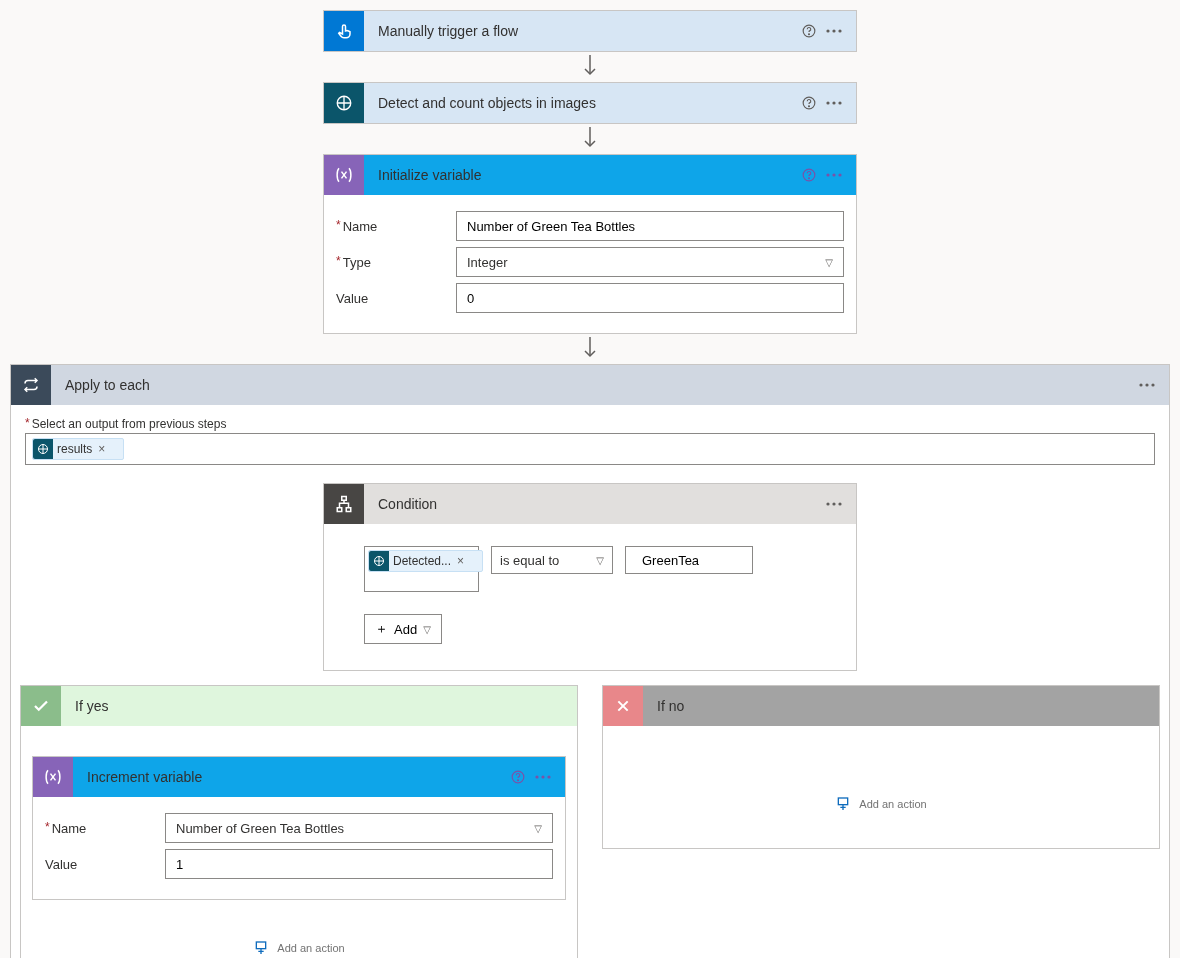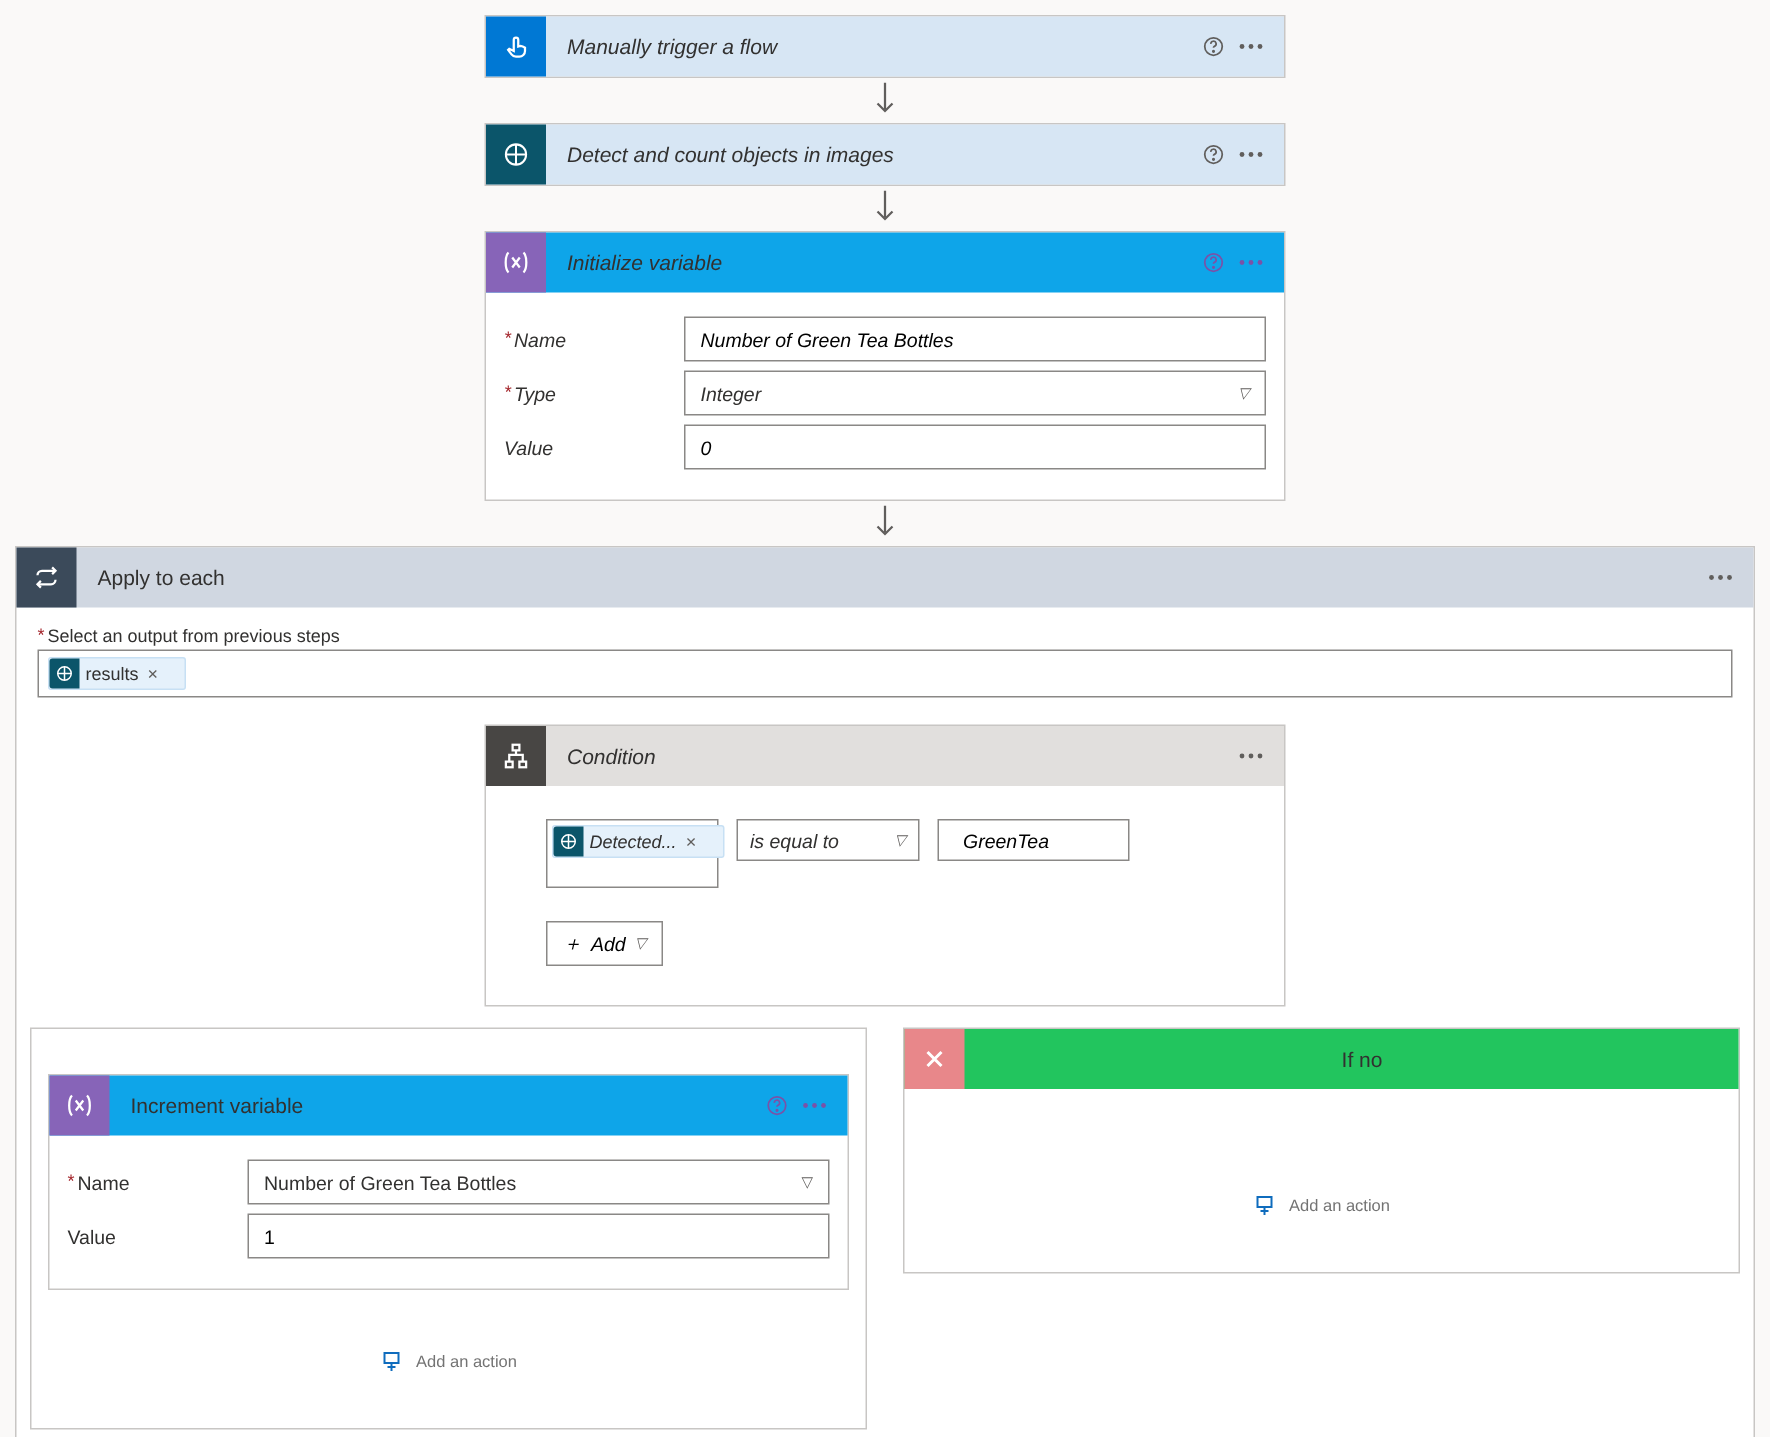--- a/index.html
+++ b/index.html
@@ -14,21 +14,20 @@
     width: 1180px;
     margin: 0 auto;
     display: flex;
     flex-direction: column;
     align-items: center;
   }
   .node {
     width: 534px;
     border: 1px solid #c8c6c4;
     background: #fff;
-    font-style: italic;
   }
   .node-header {
     display: flex;
     align-items: center;
     height: 40px;
     font-size: 14px;
   }
   .icon-box {
     width: 40px;
     height: 40px;
@@ -46,21 +45,21 @@
     padding-right: 14px;
   }
   .help-icon, .more-icon { display:flex; align-items:center; justify-content:center; cursor:pointer; color:#605e5c; }
   .help-icon svg, .more-icon svg { display:block; }
 
   
   .hdr-blue   { background: #d7e6f4; }
   .hdr-purple { background: #0ea5e9; }
   .hdr-gray   { background: #e1dfdd; }
   .hdr-green  { background: #dff6dd; }
-  .hdr-red    { background: #22c55e; text-align: center; }
+  .hdr-red    { background: #a3a3a3; }
   .hdr-slate  { background: #d0d7e1; }
   .icon-blue    { background: #0078d4; }
   .icon-purple  { background: #8764b8; }
   .icon-aiblue  { background: #0b556a; }
   .icon-darkgray{ background: #484644; }
   .icon-slate   { background: #3b4a5a; }
   .icon-green2  { background: #8bbd8b; }
   .icon-red2    { background: #e8878a; }
 
   .arrow-down {
@@ -352,20 +351,28 @@
               <span>＋</span>
               <span>Add</span>
               <span class="select-caret">▽</span>
             </button>
           </div>
         </div>
 
         <div class="branches">
 
           <div class="branch">
+            <div class="node-header hdr-green">
+              <div class="icon-box icon-green2">
+                <svg width="18" height="18" viewBox="0 0 24 24" fill="none" stroke="white" stroke-width="3">
+                    <path d="M4 12l5 5L20 6"></path>
+                  </svg>
+              </div>
+              <div class="node-title">If yes</div>
+            </div>
             <div class="branch-body">
 
               <div class="inner-card">
                 <div class="node-header hdr-purple">
                   <div class="icon-box icon-purple">
                     <svg width="20" height="18" viewBox="0 0 24 18" fill="none" stroke="white" stroke-width="1.8">
                         <path d="M6 1C3 4 3 14 6 17M18 1c3 3 3 13 0 16"></path>
                         <path d="M9 5l6 8M15 5l-6 8"></path>
                       </svg>
                   </div>

